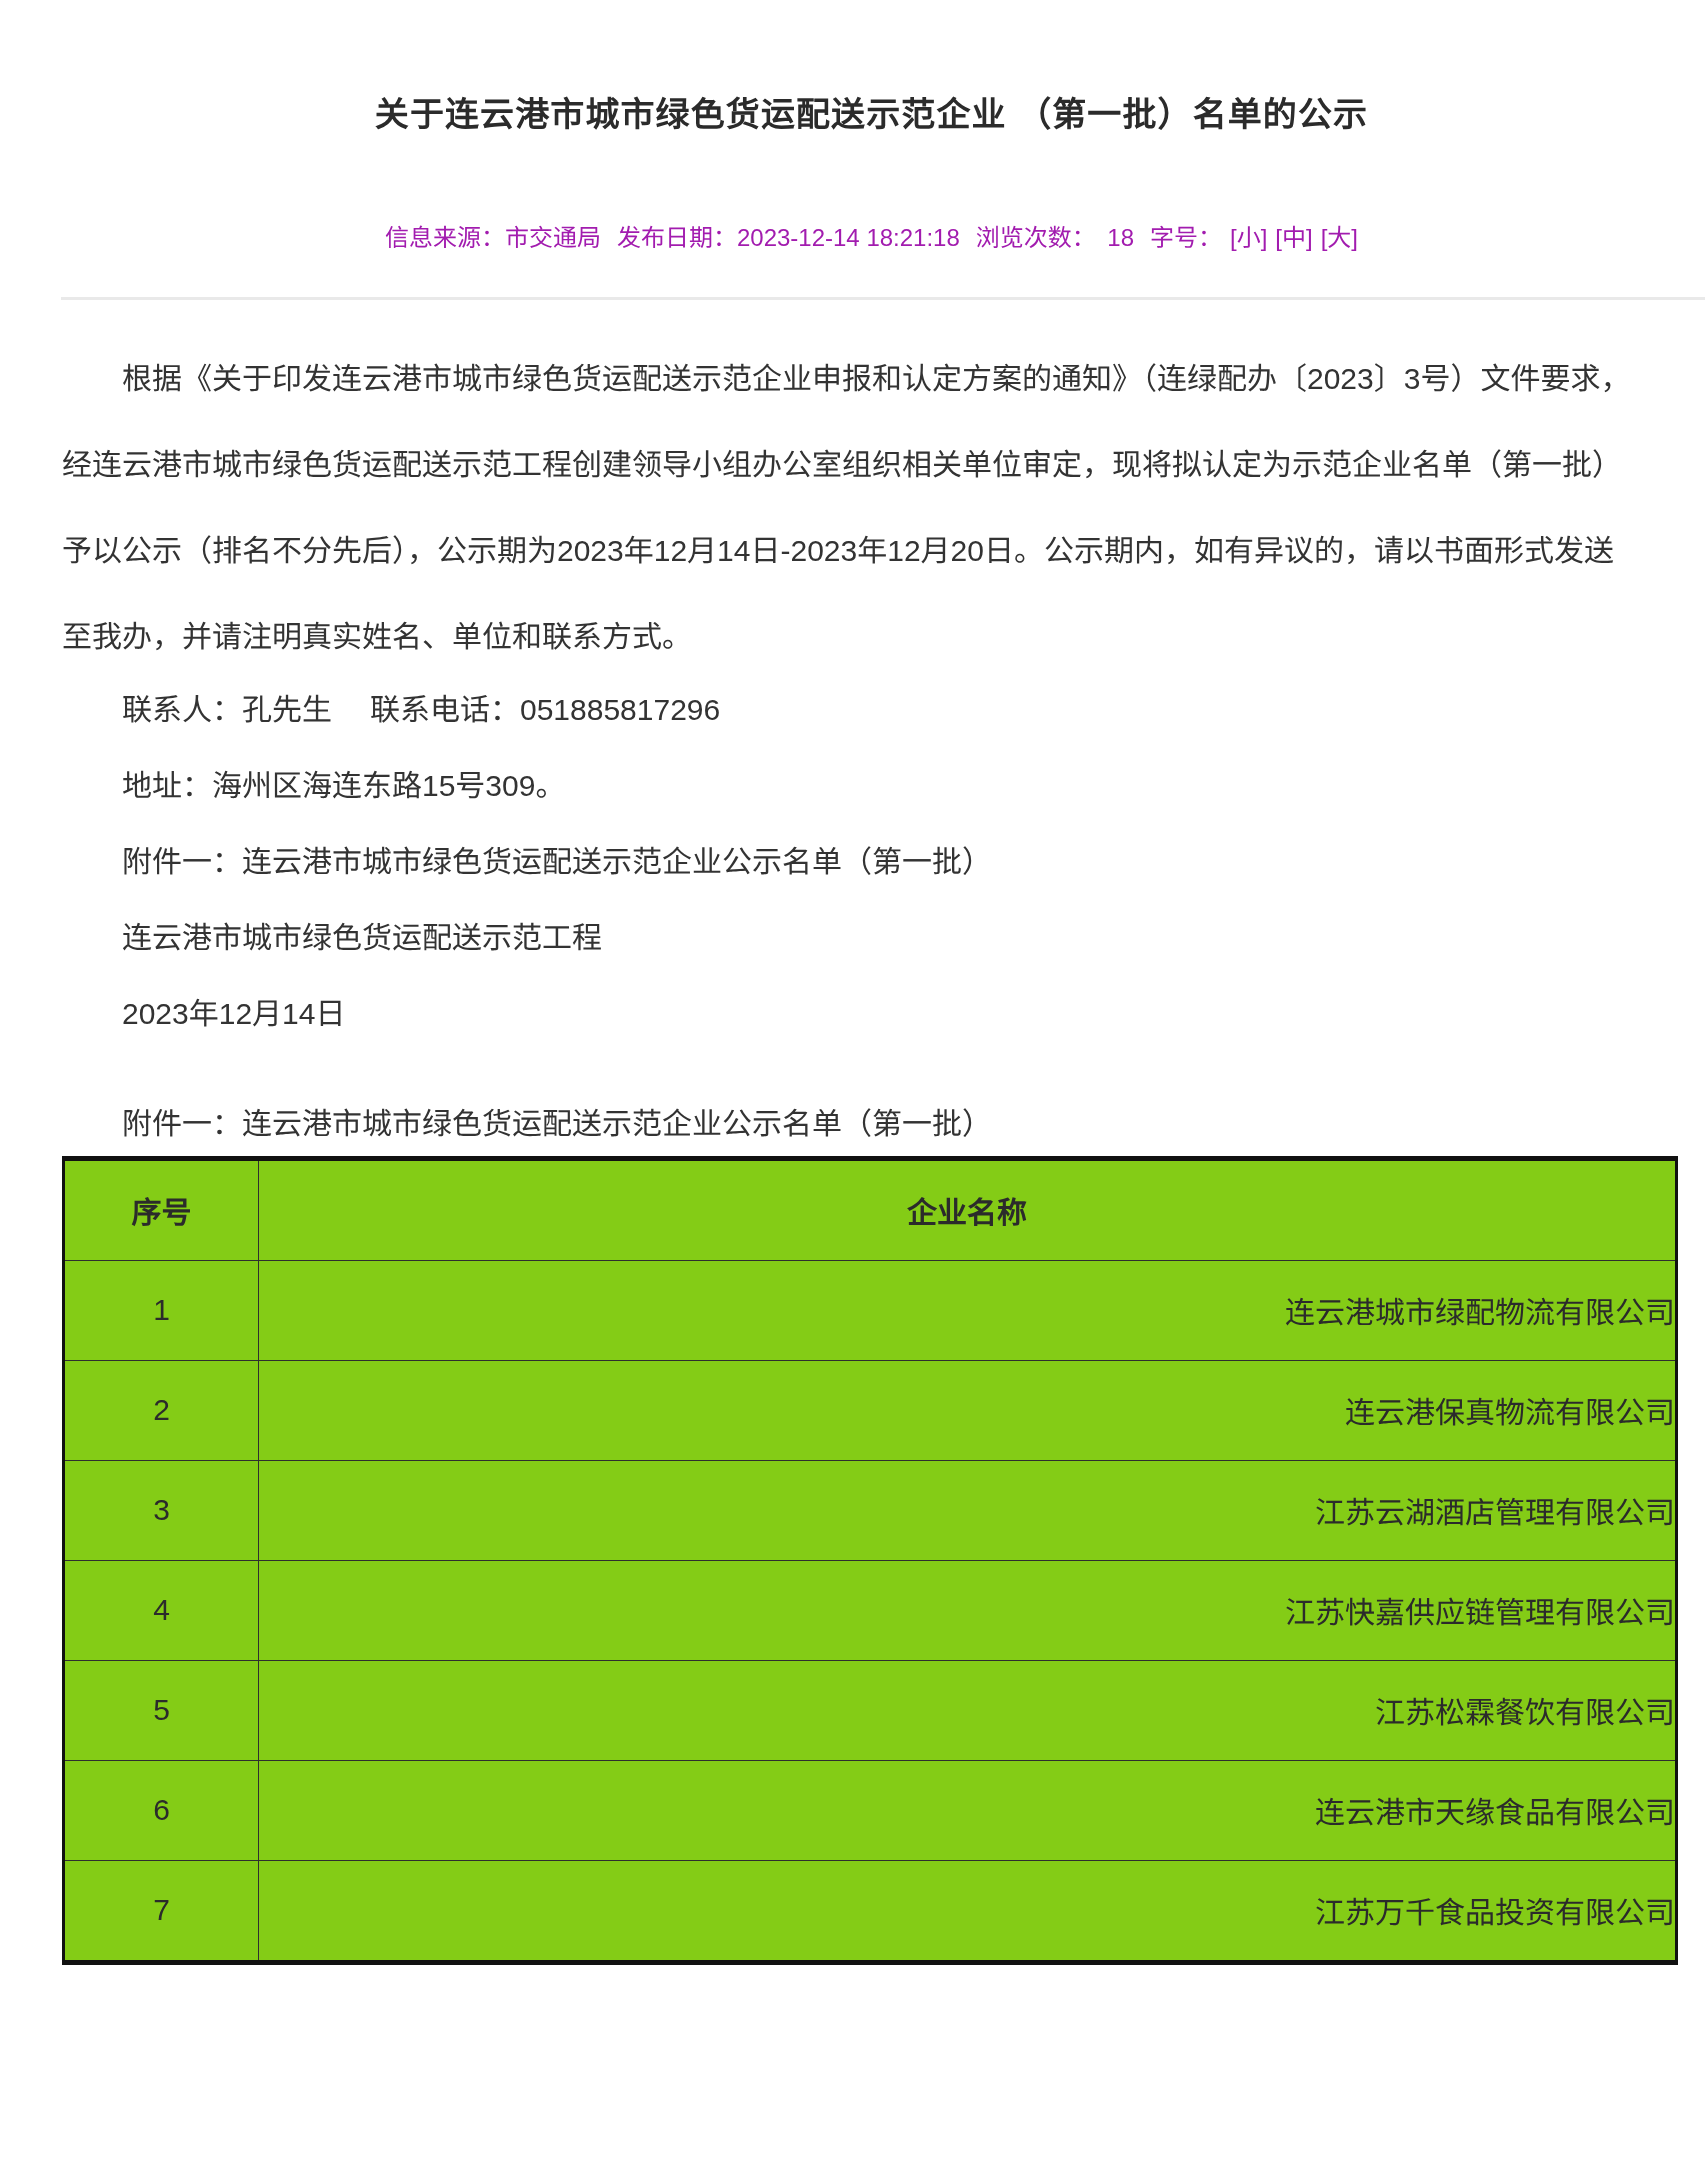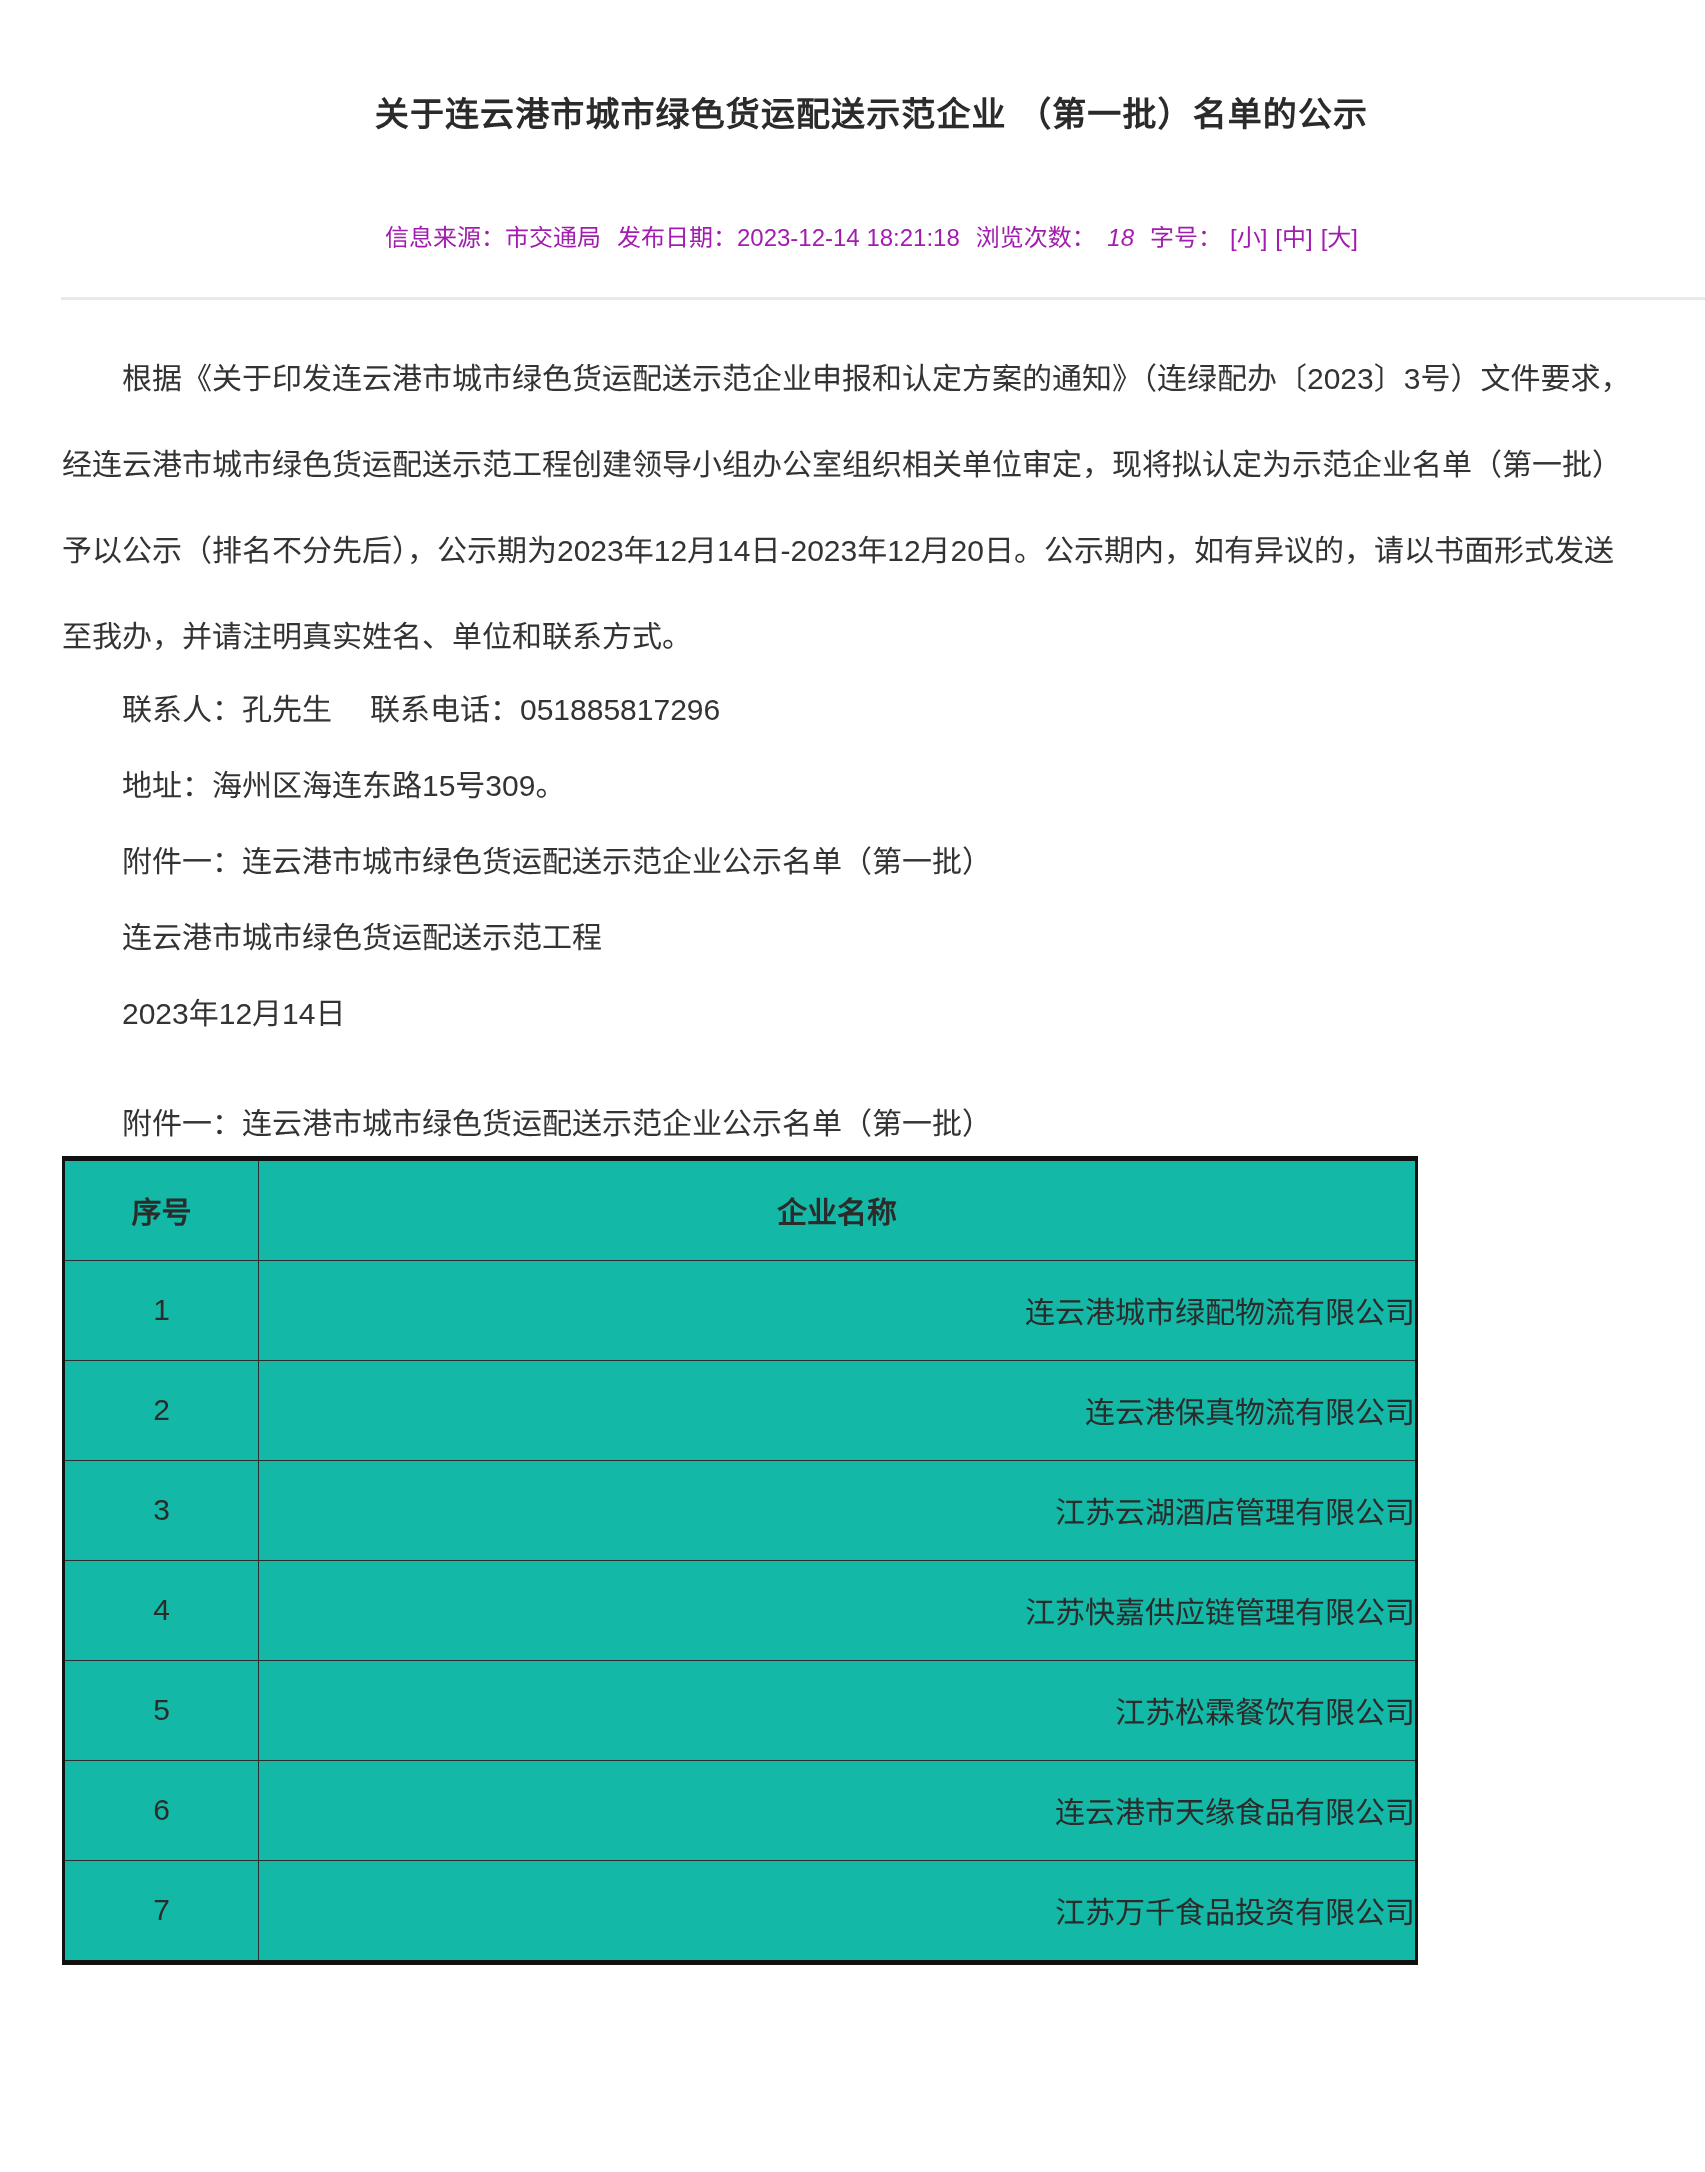--- a/index.html
+++ b/index.html
@@ -32,21 +32,21 @@
     margin-top: 80px;
     display: flex;
     justify-content: center;
     align-items: baseline;
     font-size: 24px;
     line-height: 29px;
     color: #a21caf;
     white-space: nowrap;
   }
   .meta-bar .gap-lg { margin-left: 16px; }
-  .meta-bar .gap-md { margin-left: 11.5px; font-style: italic; }
+  .meta-bar .gap-md { margin-left: 11.5px; }
   .meta-bar .gap-sm { margin-left: 8px; }
   .font-size-btn { cursor: pointer; }
   .divider {
     margin-top: 45px;
     margin-left: 61px;
     height: 2.9px;
     background: #e9e9e9;
   }
   .content {
     padding: 36px 24px 0 62px;
@@ -72,22 +72,22 @@
     margin-bottom: 13.7px;
     padding-left: 60px;
     font-size: 30px;
     line-height: 36px;
     color: #333333;
     white-space: nowrap;
   }
   table.roster {
     border-collapse: collapse;
     table-layout: fixed;
-    width: 1356px;
-    background: #14b8a6;
+    width: 1616px;
+    background: #84cc16;
   }
   table.roster th,
   table.roster td {
     border: 1.7px solid #2e2e2e;
     height: 99px;
     font-size: 30px;
     color: #2b2b2b;
     vertical-align: middle;
     padding: 0;
   }

